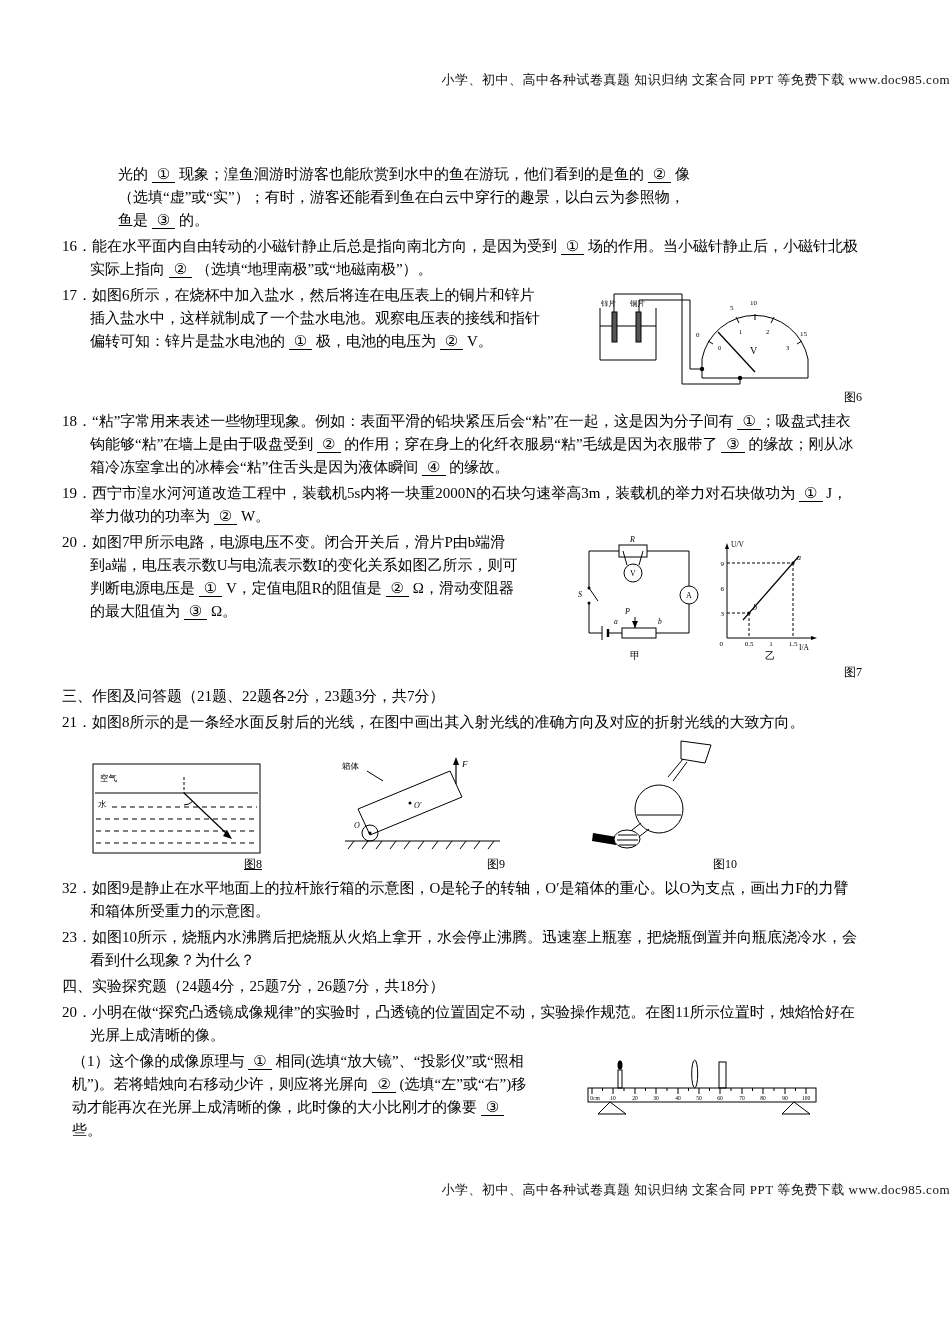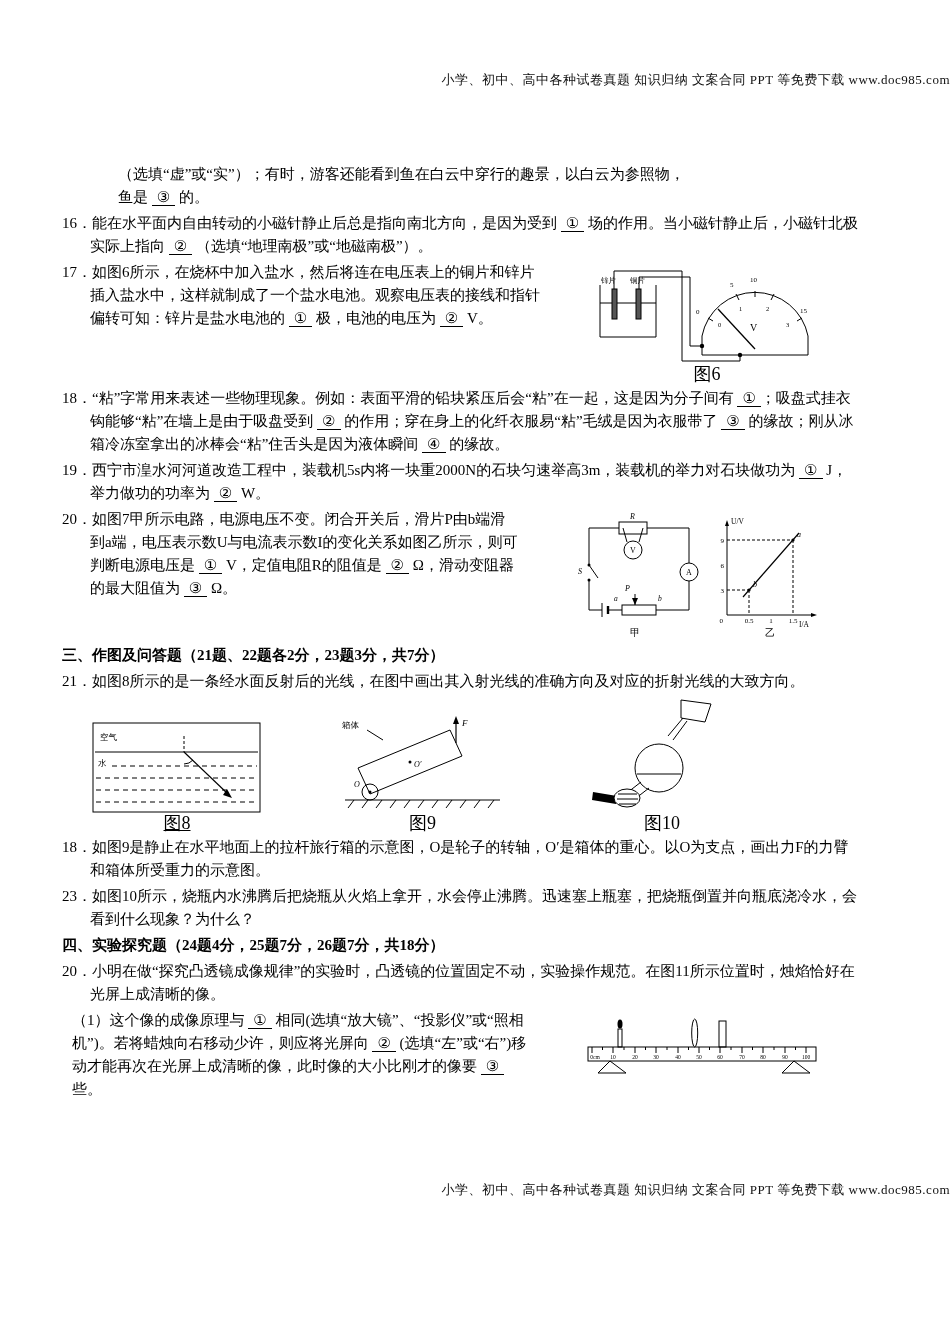--- a/index.html
+++ b/index.html
@@ -8,46 +8,47 @@
     font-family:"Liberation Serif","DejaVu Serif",serif;color:#000;
     font-size:15px;line-height:23px;overflow:hidden;
   }
   .watermark{position:absolute;left:0;width:100%;text-align:right;font-size:13px;color:#111;letter-spacing:.5px;}
   .header{top:68px;}
   .footer{top:1178px;}
   .content{position:absolute;top:163px;left:62px;width:800px;}
   .block{margin:0 0 3px 0;}
   .q15tail{margin-left:56px;}
   .q{padding-left:28px;text-indent:-28px;}
-  .sec{font-weight:bold;}
+  .sec{font-weight:normal;}
   .sub{margin-left:10px;}
   .clr{clear:both;}
   .blank{border-bottom:1px solid #000;padding:0 5px;}
   .figfloat{float:right;text-align:center;margin:2px 0 4px 12px;text-indent:0;}
   .fig6w{width:310px;}
   .fig7w{width:330px;}
   .fig11w{width:320px;}
-  .figcap{font-size:18px;line-height:18px;text-align:center;}
+  .figcap{font-size:12px;line-height:18px;text-align:right;}
   .figrow{display:flex;align-items:flex-end;padding-left:30px;margin:2px 0 4px 0;}
   .figbox{text-align:center;}
   .fb8{margin-right:78px;text-decoration:underline;}
   .fb9{margin-right:82px;}
   svg{display:block;margin:0 auto;}
   svg text{font-family:"Liberation Serif","DejaVu Serif",serif;fill:#000;stroke:none;}
 </style>
 </head>
 <body>
 
 <div class="sheet">
 
   <div class="watermark header">小学、初中、高中各种试卷真题 知识归纳 文案合同 PPT 等免费下载   www.doc985.com</div>
 
   <div class="content">
 
     <div class="q15tail block">
+      <div class="rich">光的 <span class="blank">①</span> 现象；湟鱼洄游时游客也能欣赏到水中的鱼在游玩，他们看到的是鱼的 <span class="blank">②</span> 像</div>
       <div class="rich">（选填“虚”或“实”）；有时，游客还能看到鱼在白云中穿行的趣景，以白云为参照物，</div>
       <div class="rich">鱼是 <span class="blank">③</span> 的。</div>
     </div>
 
     <div class="q block">
       <span class="rich">16．能在水平面内自由转动的小磁针静止后总是指向南北方向，是因为受到 <span class="blank">①</span> 场的作用。当小磁针静止后，小磁针北极实际上指向 <span class="blank">②</span> （选填“地理南极”或“地磁南极”）。</span>
     </div>
 
     <div class="q block">
       <div class="figfloat fig6w">
@@ -153,20 +154,21 @@
             <line x1="150" y1="30" x2="216" y2="30" stroke="#000" stroke-dasharray="3 2"></line>
             <line x1="216" y1="30" x2="216" y2="105" stroke="#000" stroke-dasharray="3 2"></line>
             <line x1="166" y1="87" x2="222" y2="23" stroke="#000" stroke-width="1.2"></line>
             <circle cx="172" cy="80" r="1.6" fill="#000" stroke="none"></circle>
             <circle cx="216" cy="30" r="1.6" fill="#000" stroke="none"></circle>
             <text x="220" y="27" font-size="8" font-style="italic">a</text>
             <text x="176" y="77" font-size="8" font-style="italic">b</text>
             <text x="193" y="126" font-size="10" text-anchor="middle">乙</text>
           </g>
         </svg>
+        <div class="figcap">图7</div>
       </div>
       <span class="rich">20．如图7甲所示电路，电源电压不变。闭合开关后，滑片P由b端滑到a端，电压表示数U与电流表示数I的变化关系如图乙所示，则可判断电源电压是 <span class="blank">①</span> V，定值电阻R的阻值是 <span class="blank">②</span> Ω，滑动变阻器的最大阻值为 <span class="blank">③</span> Ω。</span>
     </div>
 
     <div class="sec block clr">三、作图及问答题（21题、22题各2分，23题3分，共7分）</div>
 
     <div class="q block">
       <span class="rich">21．如图8所示的是一条经水面反射后的光线，在图中画出其入射光线的准确方向及对应的折射光线的大致方向。</span>
     </div>
 
@@ -232,21 +234,21 @@
           <ellipse cx="40" cy="102" rx="13" ry="9" stroke="#000" fill="#fff"></ellipse>
           <line x1="31" y1="98" x2="50" y2="98" stroke="#000"></line>
           <line x1="30" y1="103" x2="51" y2="103" stroke="#000"></line>
           <line x1="32" y1="108" x2="49" y2="108" stroke="#000"></line>
         </svg>
         <div class="figcap">图10</div>
       </div>
     </div>
 
     <div class="q block">
-      <span class="rich">18．如图9是静止在水平地面上的拉杆旅行箱的示意图，O是轮子的转轴，O′是箱体的重心。以O为支点，画出力F的力臂和箱体所受重力的示意图。</span>
+      <span class="rich">32．如图9是静止在水平地面上的拉杆旅行箱的示意图，O是轮子的转轴，O′是箱体的重心。以O为支点，画出力F的力臂和箱体所受重力的示意图。</span>
     </div>
 
     <div class="q block">
       <span class="rich">23．如图10所示，烧瓶内水沸腾后把烧瓶从火焰上拿开，水会停止沸腾。迅速塞上瓶塞，把烧瓶倒置并向瓶底浇冷水，会看到什么现象？为什么？</span>
     </div>
 
     <div class="sec block">四、实验探究题（24题4分，25题7分，26题7分，共18分）</div>
 
     <div class="q block">
       <span class="rich">20．小明在做“探究凸透镜成像规律”的实验时，凸透镜的位置固定不动，实验操作规范。在图11所示位置时，烛焰恰好在光屏上成清晰的像。</span>

